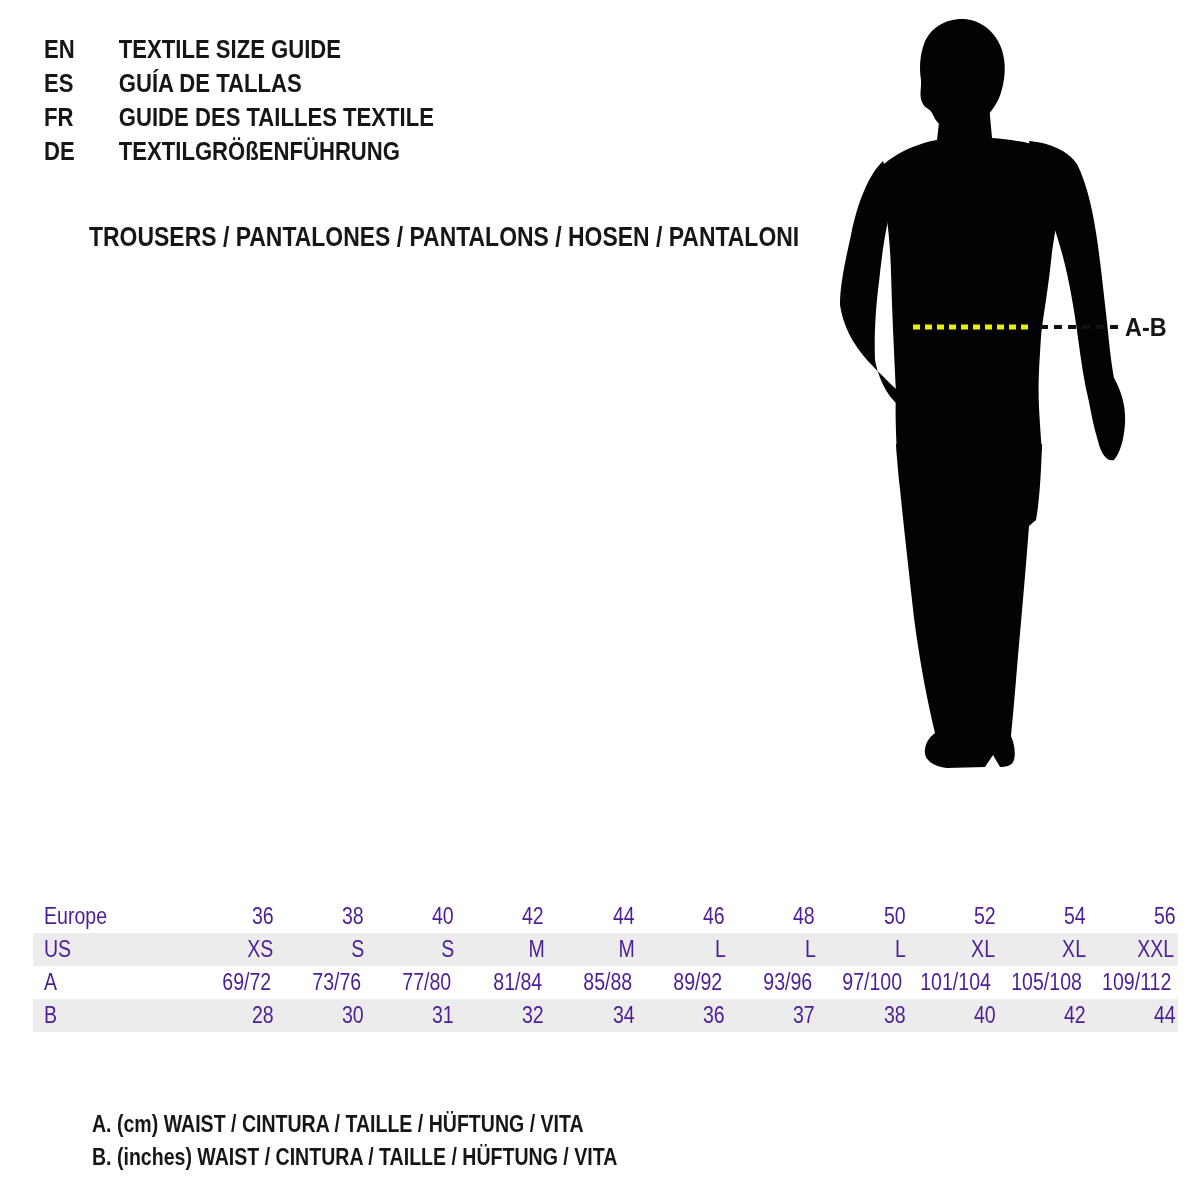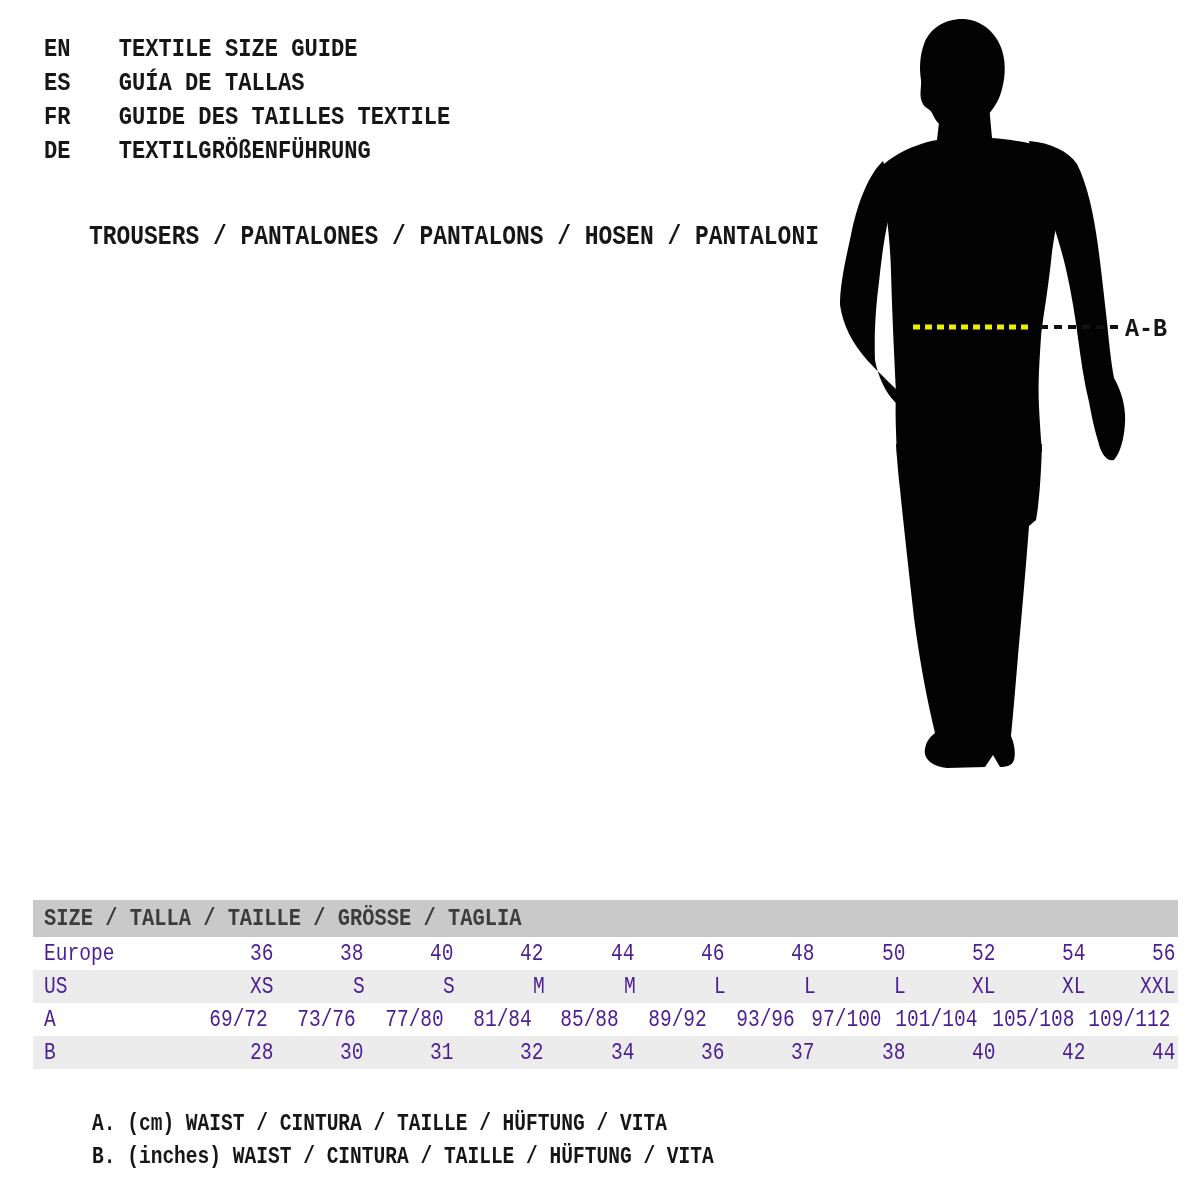--- a/index.html
+++ b/index.html
@@ -1,18 +1,18 @@
 <!DOCTYPE html>
 <html><head>
 <meta charset="utf-8">
 <style>
   html,body{margin:0;padding:0;background:#ffffff;}
   .canvas{
     position:relative;width:1200px;height:1200px;background:#ffffff;
-    font-family:Liberation Mono, monospace;color:#161616;overflow:hidden;
+    font-family:Liberation Sans, sans-serif;color:#161616;overflow:hidden;
   }
   
   .cx{display:inline-block;transform:scaleX(.85);transform-origin:0 50%;white-space:nowrap;}
   .cxc{transform-origin:50% 50%;}
   
   .langs{position:absolute;left:44px;top:32px;}
   .lang-row{display:flex;align-items:center;height:34px;font-weight:bold;font-size:26px;line-height:34px;}
   .lang-code{width:88px;flex:none;}
   
   .category{position:absolute;left:44px;top:222px;font-weight:bold;font-size:27px;line-height:30px;margin-left:45px;}
@@ -83,23 +83,20 @@
          C98,694 90,654 84,608 C79,563 74,519 70,479 C68,462 67,448 66,434 Z" fill="#030303"></path>
 
     <line x1="83" y1="317" x2="203" y2="317" stroke-width="5" stroke-dasharray="7 5" stroke="#e8ef00"></line>
 
     <line x1="210" y1="317" x2="291" y2="317" stroke-width="4" stroke-dasharray="8 6" stroke="#111111"></line>
     <text transform="translate(295 326) scale(0.9 1)" font-size="26" font-weight="bold" fill="#161616">A-B</text>
   </svg>
 
 
   <div class="size-table">
-    <div class="tbl-header">
-      <span class="cx">SIZE / TALLA / TAILLE / GRÖSSE / TAGLIA</span>
-    </div>
 
     <div class="tbl-row">
       <div class="cell-label"><span class="cx">Europe</span></div>
       <div class="cell-val"><span class="cx cxc">36</span></div>
       <div class="cell-val"><span class="cx cxc">38</span></div>
       <div class="cell-val"><span class="cx cxc">40</span></div>
       <div class="cell-val"><span class="cx cxc">42</span></div>
       <div class="cell-val"><span class="cx cxc">44</span></div>
       <div class="cell-val"><span class="cx cxc">46</span></div>
       <div class="cell-val"><span class="cx cxc">48</span></div>

